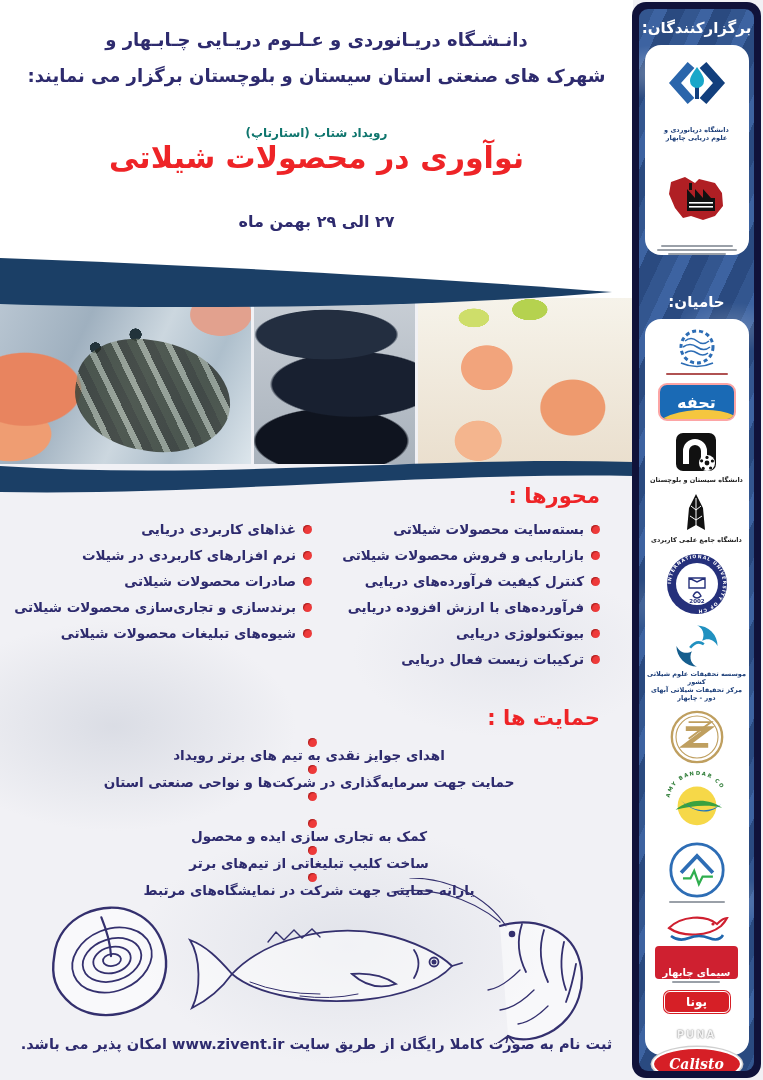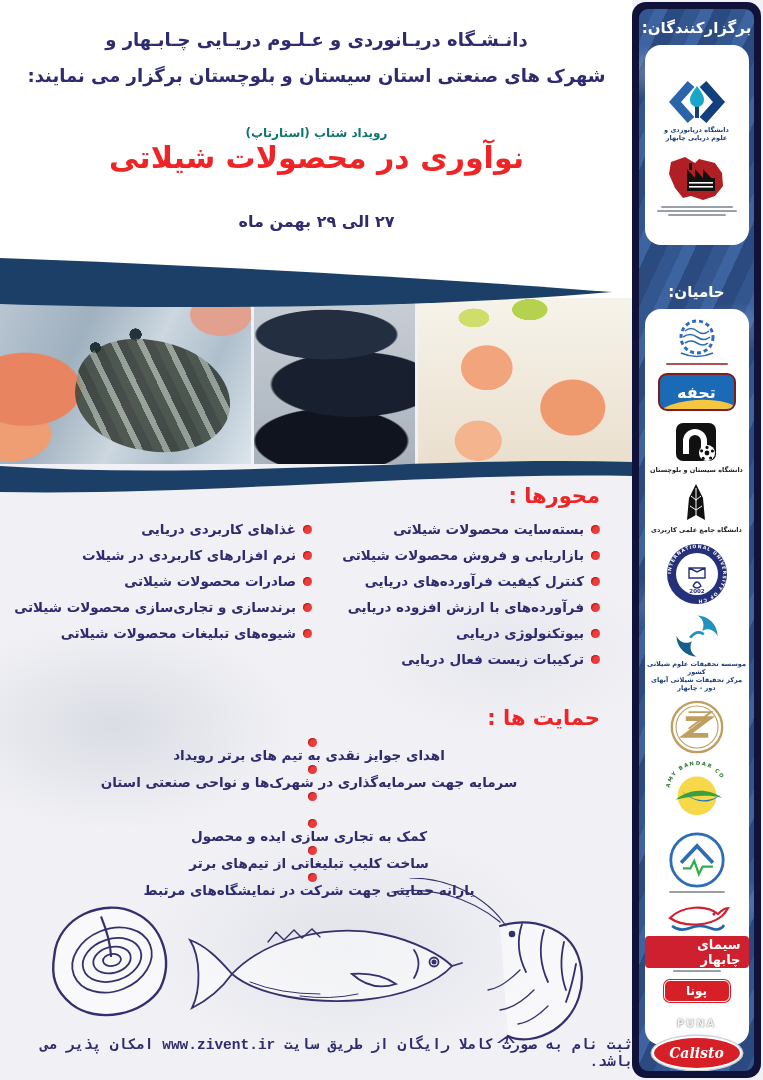--- a/index.html
+++ b/index.html
@@ -60,46 +60,46 @@
   .tcol-left{width:294px;}
   .bullet-row{display:flex;direction:rtl;align-items:center;height:26px;white-space:nowrap;}
   .dot{width:9px;height:9px;border-radius:50%;background:#ee3a3a;flex:0 0 9px;
     margin-inline-end:7px;box-shadow:inset 1px 1px 1px rgba(120,0,0,.5);}
   .btext{font-size:13.5px;font-weight:bold;color:#2e2b6e;}
   .supports-head{top:706px;}
   .supports-list{position:absolute;top:738px;right:33px;width:582px;display:flex;
     flex-direction:column;direction:rtl;}
   .supports-list .bullet-row{height:27px;flex-direction:column;}
   .sketches{position:absolute;left:0;top:878px;width:633px;height:165px;z-index:1;}
-  .register{position:absolute;left:0;top:1036px;width:633px;text-align:right;
-    font-size:14.5px;z-index:4;font-family:Liberation Mono, monospace;}
+  .register{position:absolute;left:0;top:1036px;width:633px;text-align:center;
+    font-size:14.5px;z-index:4;}
   
   .sidebar{position:absolute;right:2px;top:2px;width:129px;height:1076px;
     background:#10123a;border-radius:14px;z-index:5;}
   .sidebar-inner{position:absolute;left:7px;top:7px;right:7px;bottom:7px;border-radius:9px;
     background:
       radial-gradient(90px 40px at 20% 6%, rgba(255,255,255,.30), transparent 70%),
       radial-gradient(80px 36px at 80% 30%, rgba(255,255,255,.18), transparent 70%),
       radial-gradient(90px 40px at 30% 56%, rgba(255,255,255,.16), transparent 70%),
       radial-gradient(80px 36px at 70% 84%, rgba(255,255,255,.20), transparent 70%),
       repeating-linear-gradient(115deg,#33568f 0 14px,#3d63a1 14px 26px,#2a4a80 26px 42px),
       #335a96;overflow:hidden;}
   .side-label{position:relative;text-align:center;color:#ffffff;font-weight:bold;
     font-size:15px;direction:rtl;margin:10px 0 8px;}
   .card{position:relative;width:104px;margin:0 auto;background:#ffffff;border-radius:16px;
     display:flex;flex-direction:column;align-items:center;}
-  .card-org{height:198px;justify-content:center;padding-top:2px;}
+  .card-org{height:198px;justify-content:space-between;padding-top:12px;}
   .card-sponsors{margin-top:8px;height:728px;padding-top:8px;}
   .cap{font-size:6.5px;font-weight:bold;color:#1d3f7a;direction:rtl;text-align:center;line-height:8px;}
   .cap-dark{color:#222;}
   .microline{height:2px;background:#9aa0a8;border-radius:1px;margin:2px auto 0;}
   .microline.red{background:#b05252;}
   .lg{display:flex;flex-direction:column;align-items:center;}
   .tohfeh-box{position:relative;width:74px;height:34px;border-radius:9px;background:#1a6ab5;
-    border:2px solid #7f1d1d;overflow:hidden;display:flex;align-items:center;justify-content:center;}
+    border:2px solid #fca5a5;overflow:hidden;display:flex;align-items:center;justify-content:center;}
   .tohfeh-box::after{content:"";position:absolute;left:-10%;bottom:-9px;width:120%;height:18px;
     background:#f5c63f;border-radius:50% 50% 0 0/100% 100% 0 0;transform:rotate(-4deg);}
   .tohfeh-text{position:relative;z-index:1;color:#fff;font-weight:bold;font-size:16px;direction:rtl;}
   .puna-box{width:64px;height:20px;border-radius:6px;background:#d61f26;border:1.5px solid #fff;
     box-shadow:0 0 0 1px #d61f26;display:flex;align-items:center;justify-content:center;}
   .puna-fa{color:#fff;font-weight:bold;font-size:12px;direction:rtl;}
   .puna-en{font-size:10px;font-weight:bold;color:#f3f3f3;letter-spacing:2px;
     text-shadow:0 0 1px #909090,0 0 2px #909090;margin-top:16px;}
   .calisto-oval{width:86px;height:30px;border-radius:50%;background:#d61f26;border:2px solid #fff;
     box-shadow:0 0 0 1.5px #cfcfcf;display:flex;align-items:center;justify-content:center;}
@@ -194,21 +194,21 @@
 
     <div class="section-head supports-head">حمایت ها :</div>
 
     <div class="supports-list">
       <div class="bullet-row">
           <span class="dot"></span>
           <span class="btext">اهدای جوایز نقدی به تیم های برتر رویداد</span>
         </div>
       <div class="bullet-row">
           <span class="dot"></span>
-          <span class="btext">سرمایه جهت سرمایه‌گذاری در شهرک‌ها و نواحی صنعتی استان</span>
+          <span class="btext">حمایت جهت سرمایه‌گذاری در شرکت‌ها و نواحی صنعتی استان</span>
         </div>
       <div class="bullet-row">
           <span class="dot"></span>
         </div>
       <div class="bullet-row">
           <span class="dot"></span>
           <span class="btext">کمک به تجاری سازی ایده و محصول</span>
         </div>
       <div class="bullet-row">
           <span class="dot"></span>
@@ -390,21 +390,21 @@
           <div class="microline" style="width:56px"></div>
         </div>
 
         <div class="lg" style="margin-top:7px">
           <svg width="70" height="34" viewBox="0 0 70 34">
             <path d="M8,18 C20,6 44,4 56,14 C60,10 64,8 66,8 C64,12 62,14 60,16 C48,26 22,28 8,18 Z" fill="none" stroke="#cf2030" stroke-width="2.2"></path>
             <circle cx="52" cy="14" r="1.6" fill="#cf2030"></circle>
             <path d="M10,26 q8 6 18 2 t20 0 t14 -3" stroke="#1f66ad" stroke-width="2.6" fill="none"></path>
           </svg>
           <div style="background:#cf2030;border-radius:4px;padding:1px 8px;margin-top:2px;">
-            <span style="color:#fff;font-size:13px;font-weight:bold;direction:rtl;display:block;">سیمای چابهار</span>
+            <span style="color:#fff;font-size:10px;font-weight:bold;direction:rtl;display:block;margin-top:20px;">سیمای چابهار</span>
           </div>
           <div class="microline" style="width:48px"></div>
         </div>
 
         <div class="lg" style="margin-top:8px">
           <div class="puna-box">
             <span class="puna-fa">پونا</span>
           </div>
           <div class="puna-en">PUNA</div>
         </div>

